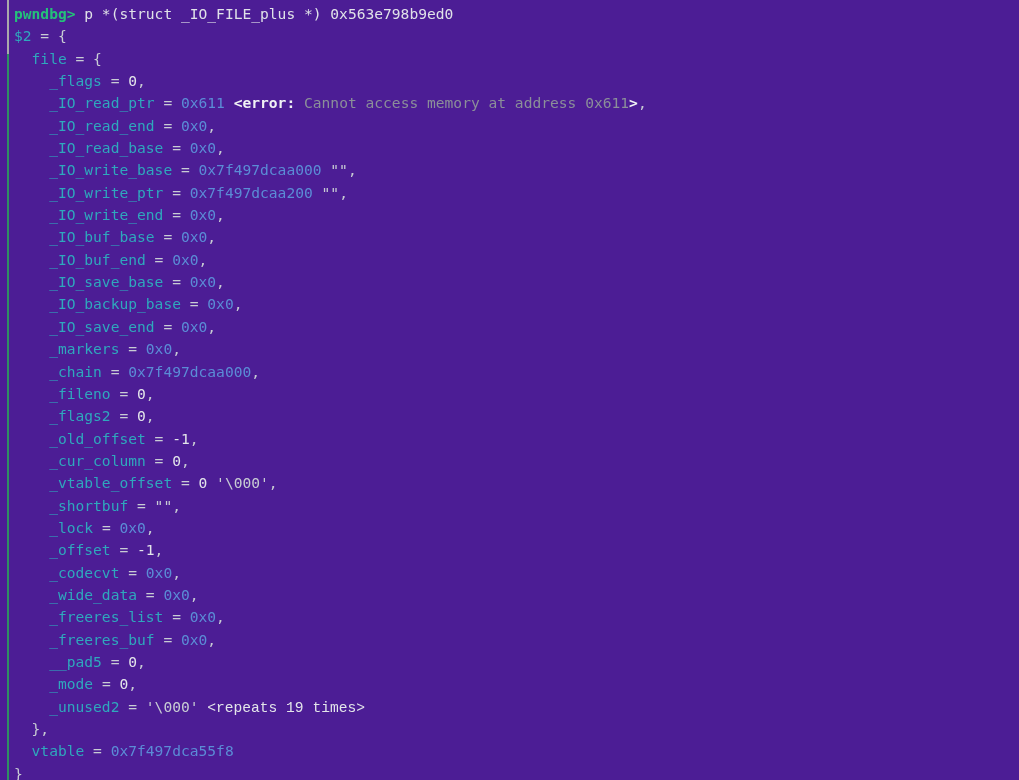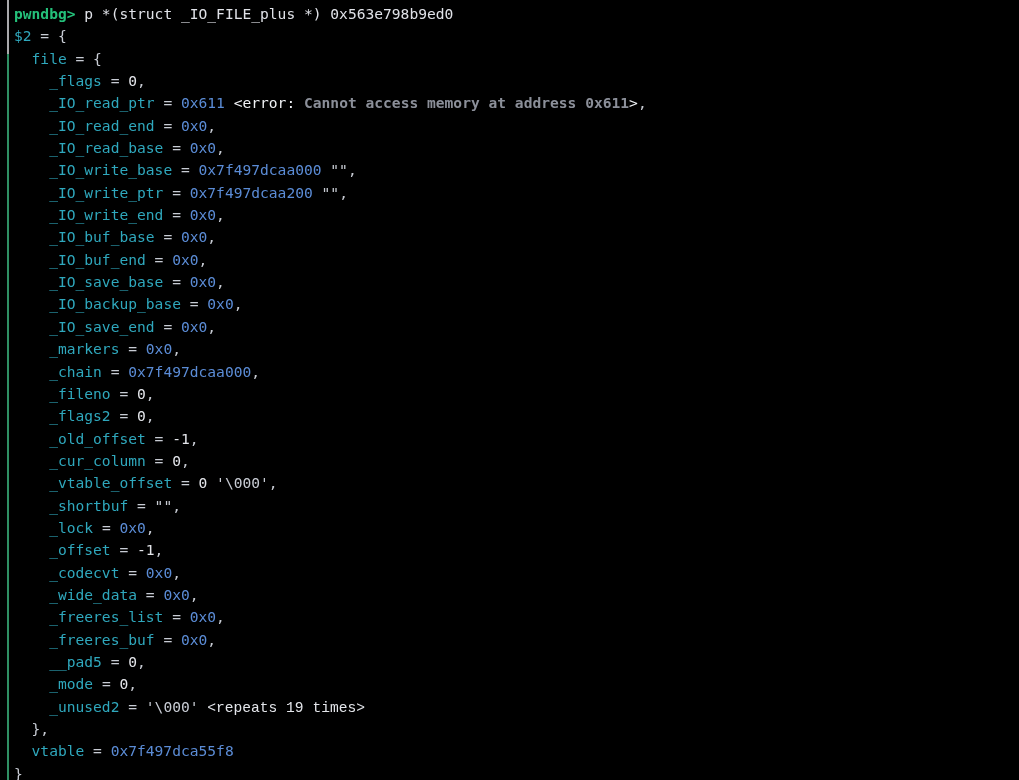--- a/index.html
+++ b/index.html
@@ -11,21 +11,21 @@
   body {
     width: 1019px;
     height: 780px;
     overflow: hidden;
     font-family: "DejaVu Sans Mono", "Liberation Mono", monospace;
   }
   #terminal {
     position: relative;
     width: 1019px;
     height: 780px;
-    background: #000000;
+    background: #4c1d95;
     box-sizing: border-box;
   }
   
   .gutter {
     position: absolute;
     left: 7px;
     width: 2px;
     top: 0;
   }
   .gutter-top    { background: #a9a9ab; }
@@ -49,22 +49,22 @@
   }
 
   
   .prompt   { color: #24c07a; font-weight: bold; }
   .cmd      { color: #e0e2e8; }
   .ident    { color: #2fa8bd; }          
   .punct    { color: #c8ccd4; }          
   .hex      { color: #5b8cd6; }          
   .num      { color: #e3e5ea; }          
   .str      { color: #c8ccd4; }          
-  .errlabel { color: #f0f2f5; font-weight: normal; }  
-  .errtext  { color: #8b8f99; font-weight: bold; }          
+  .errlabel { color: #f0f2f5; font-weight: bold; }  
+  .errtext  { color: #8b8f99; }          
   .meta     { color: #e3e5ea; font-family: Liberation Mono, monospace; }          
 </style>
 </head>
 <body>
 
 <div id="terminal">
   <div class="gutter gutter-top" style="top: 0px; height: 54.405px; background: rgb(169, 169, 171);"></div>
   <div class="gutter gutter-bottom" style="top: 54.405px; height: 725.595px; background: rgb(47, 143, 99);"></div>
   <div id="screen"><div class="line"><span class="prompt">pwndbg&gt;</span><span class="cmd"> p *(struct _IO_FILE_plus *) 0x563e798b9ed0</span></div><div class="line"><span class="punct"></span><span class="ident">$2</span><span class="punct"> = {</span></div><div class="line"><span class="punct">  </span><span class="ident">file</span><span class="punct"> = {</span></div><div class="line"><span class="punct">    </span><span class="ident">_flags</span><span class="punct"> = </span><span class="num">0</span><span class="punct">,</span></div><div class="line"><span class="punct">    </span><span class="ident">_IO_read_ptr</span><span class="punct"> = </span><span class="hex">0x611</span><span class="punct"> </span><span class="errlabel">&lt;error:</span><span class="errtext"> Cannot access memory at address 0x611</span><span class="errlabel">&gt;</span><span class="punct">,</span></div><div class="line"><span class="punct">    </span><span class="ident">_IO_read_end</span><span class="punct"> = </span><span class="hex">0x0</span><span class="punct">,</span></div><div class="line"><span class="punct">    </span><span class="ident">_IO_read_base</span><span class="punct"> = </span><span class="hex">0x0</span><span class="punct">,</span></div><div class="line"><span class="punct">    </span><span class="ident">_IO_write_base</span><span class="punct"> = </span><span class="hex">0x7f497dcaa000</span><span class="str"> ""</span><span class="punct">,</span></div><div class="line"><span class="punct">    </span><span class="ident">_IO_write_ptr</span><span class="punct"> = </span><span class="hex">0x7f497dcaa200</span><span class="str"> ""</span><span class="punct">,</span></div><div class="line"><span class="punct">    </span><span class="ident">_IO_write_end</span><span class="punct"> = </span><span class="hex">0x0</span><span class="punct">,</span></div><div class="line"><span class="punct">    </span><span class="ident">_IO_buf_base</span><span class="punct"> = </span><span class="hex">0x0</span><span class="punct">,</span></div><div class="line"><span class="punct">    </span><span class="ident">_IO_buf_end</span><span class="punct"> = </span><span class="hex">0x0</span><span class="punct">,</span></div><div class="line"><span class="punct">    </span><span class="ident">_IO_save_base</span><span class="punct"> = </span><span class="hex">0x0</span><span class="punct">,</span></div><div class="line"><span class="punct">    </span><span class="ident">_IO_backup_base</span><span class="punct"> = </span><span class="hex">0x0</span><span class="punct">,</span></div><div class="line"><span class="punct">    </span><span class="ident">_IO_save_end</span><span class="punct"> = </span><span class="hex">0x0</span><span class="punct">,</span></div><div class="line"><span class="punct">    </span><span class="ident">_markers</span><span class="punct"> = </span><span class="hex">0x0</span><span class="punct">,</span></div><div class="line"><span class="punct">    </span><span class="ident">_chain</span><span class="punct"> = </span><span class="hex">0x7f497dcaa000</span><span class="punct">,</span></div><div class="line"><span class="punct">    </span><span class="ident">_fileno</span><span class="punct"> = </span><span class="num">0</span><span class="punct">,</span></div><div class="line"><span class="punct">    </span><span class="ident">_flags2</span><span class="punct"> = </span><span class="num">0</span><span class="punct">,</span></div><div class="line"><span class="punct">    </span><span class="ident">_old_offset</span><span class="punct"> = </span><span class="num">-1</span><span class="punct">,</span></div><div class="line"><span class="punct">    </span><span class="ident">_cur_column</span><span class="punct"> = </span><span class="num">0</span><span class="punct">,</span></div><div class="line"><span class="punct">    </span><span class="ident">_vtable_offset</span><span class="punct"> = </span><span class="num">0</span><span class="str"> '\000'</span><span class="punct">,</span></div><div class="line"><span class="punct">    </span><span class="ident">_shortbuf</span><span class="punct"> = </span><span class="str">""</span><span class="punct">,</span></div><div class="line"><span class="punct">    </span><span class="ident">_lock</span><span class="punct"> = </span><span class="hex">0x0</span><span class="punct">,</span></div><div class="line"><span class="punct">    </span><span class="ident">_offset</span><span class="punct"> = </span><span class="num">-1</span><span class="punct">,</span></div><div class="line"><span class="punct">    </span><span class="ident">_codecvt</span><span class="punct"> = </span><span class="hex">0x0</span><span class="punct">,</span></div><div class="line"><span class="punct">    </span><span class="ident">_wide_data</span><span class="punct"> = </span><span class="hex">0x0</span><span class="punct">,</span></div><div class="line"><span class="punct">    </span><span class="ident">_freeres_list</span><span class="punct"> = </span><span class="hex">0x0</span><span class="punct">,</span></div><div class="line"><span class="punct">    </span><span class="ident">_freeres_buf</span><span class="punct"> = </span><span class="hex">0x0</span><span class="punct">,</span></div><div class="line"><span class="punct">    </span><span class="ident">__pad5</span><span class="punct"> = </span><span class="num">0</span><span class="punct">,</span></div><div class="line"><span class="punct">    </span><span class="ident">_mode</span><span class="punct"> = </span><span class="num">0</span><span class="punct">,</span></div><div class="line"><span class="punct">    </span><span class="ident">_unused2</span><span class="punct"> = </span><span class="str">'\000'</span><span class="meta"> &lt;repeats 19 times&gt;</span></div><div class="line"><span class="punct">  },</span></div><div class="line"><span class="punct">  </span><span class="ident">vtable</span><span class="punct"> = </span><span class="hex">0x7f497dca55f8</span></div><div class="line"><span class="punct">}</span></div></div>
 </div>

